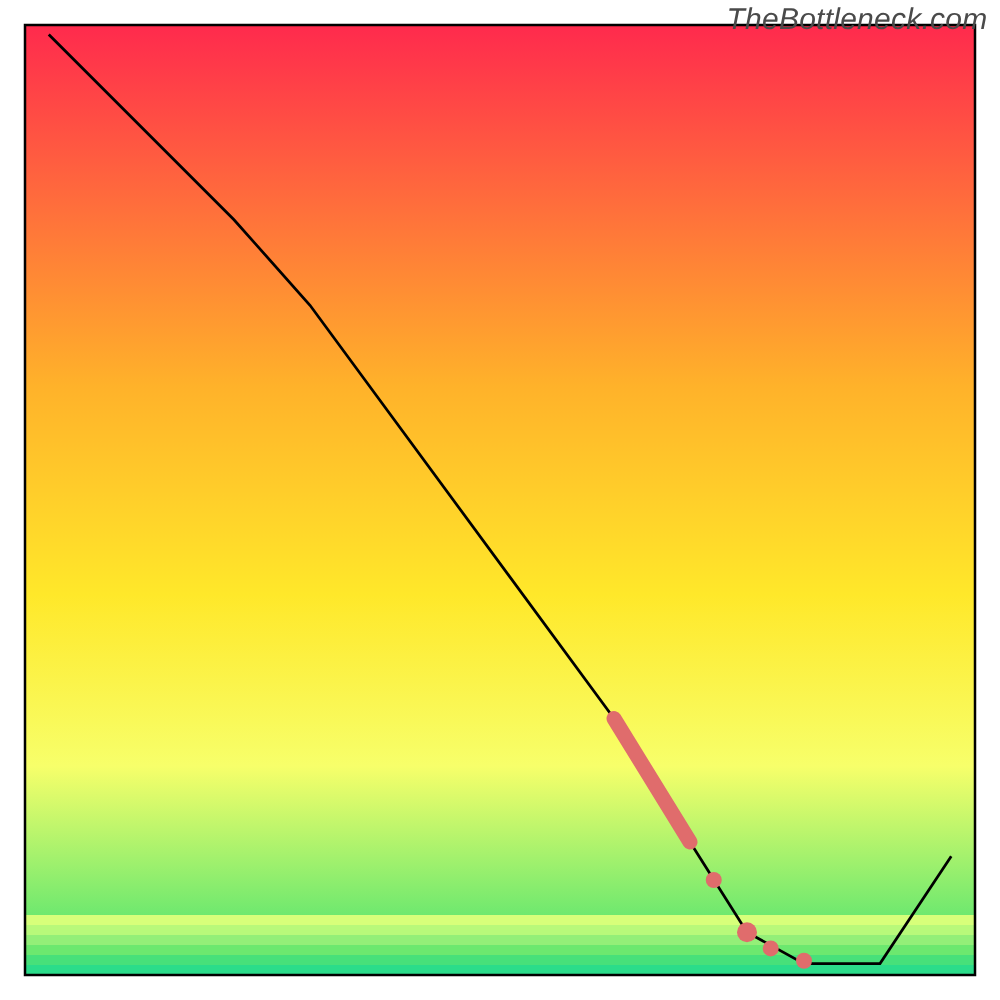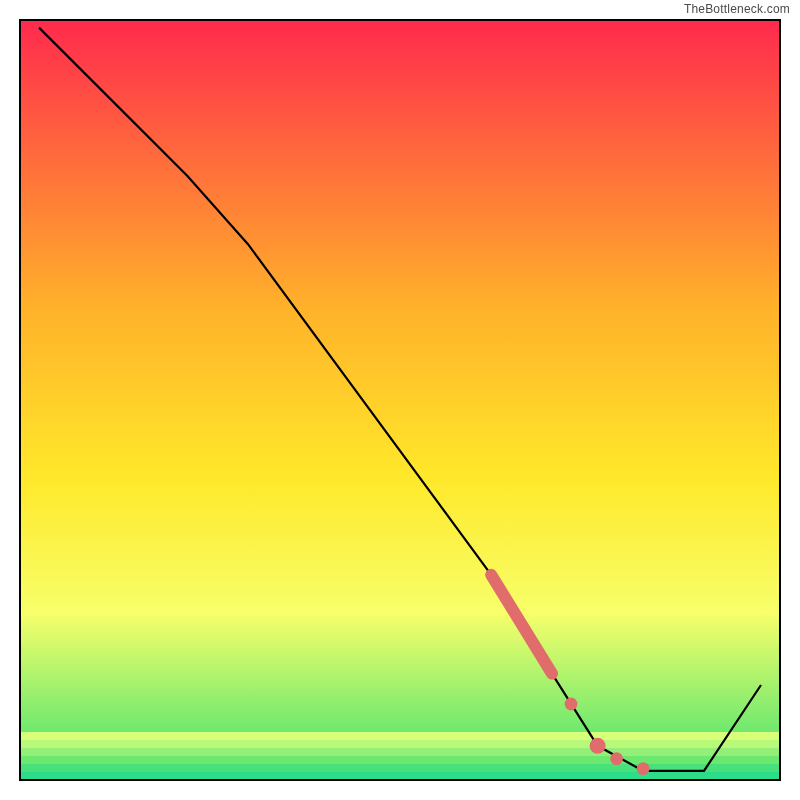--- a/index.html
+++ b/index.html
@@ -16,25 +16,26 @@
     width: 800px;
     height: 800px;
   }
   svg {
     display: block;
   }
   .watermark {
     position: absolute;
     top: 2px;
     right: 10px;
-    font-size: 12px;
+    font-size: 24px;
     font-weight: 400;
     color: #4a4a4a;
     letter-spacing: 0.2px;
     user-select: none;
+    font-style: italic;
   }
 </style>
 </head>
 <body>
 
 <div class="canvas-wrap">
   <svg id="chart-svg" width="800" height="800" viewBox="0 0 800 800">
     <defs>
       <linearGradient id="bg-grad" x1="0" y1="0" x2="0" y2="1">
         <stop id="g0" offset="0%" stop-color="#ff2a4d"></stop>

